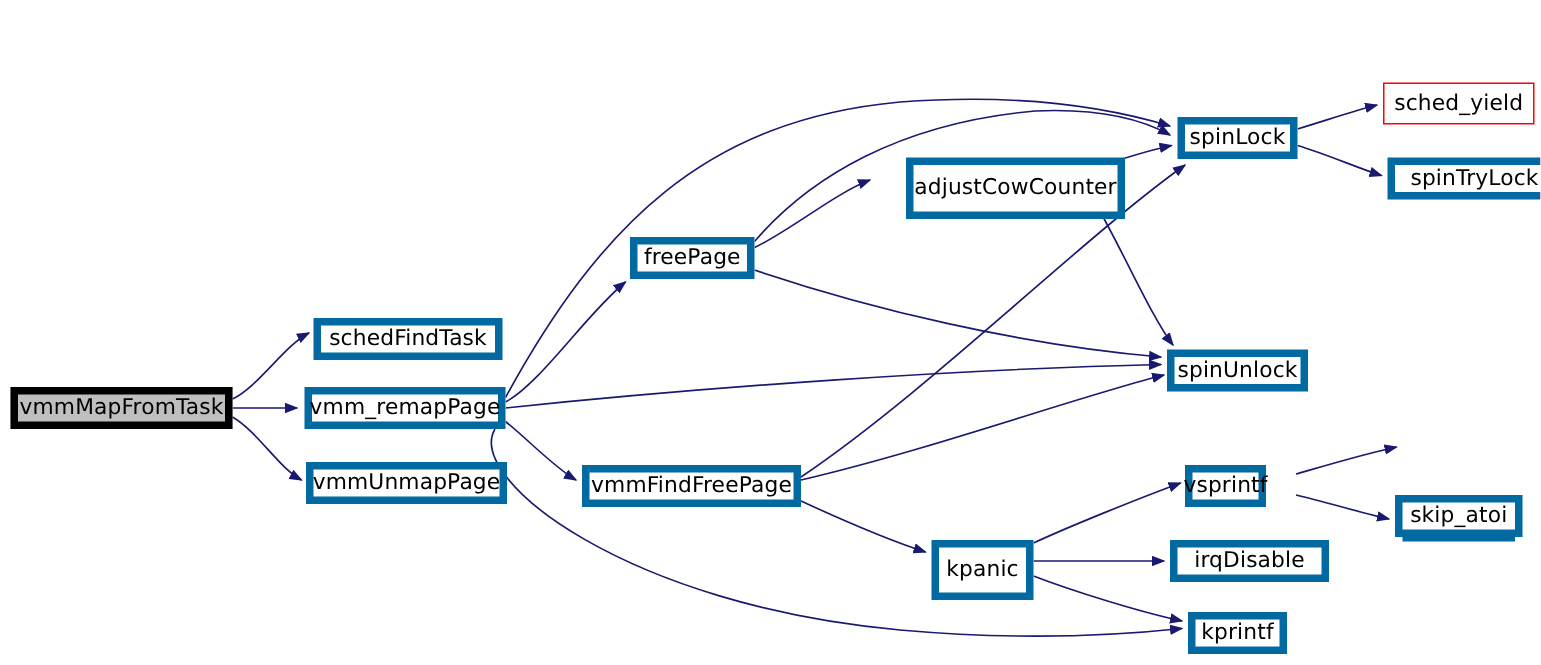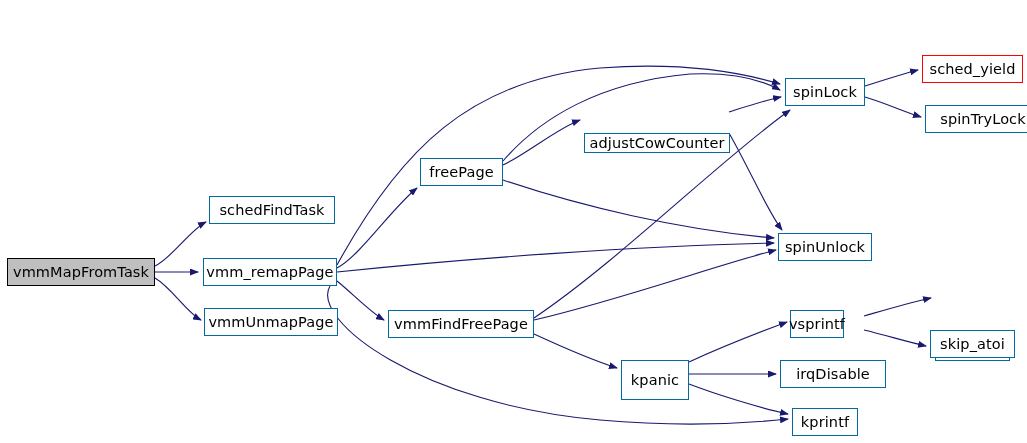--- a/index.html
+++ b/index.html
@@ -21,21 +21,21 @@
     position: absolute;
     left: 0;
     top: 0;
     width: 1027px;
     height: 443px;
     pointer-events: none;
   }
   .node {
     position: absolute;
     box-sizing: border-box;
-    border: 1px solid #0369a1;
+    border: 5px solid #0369a1;
     background: #ffffff;
     color: #000000;
     font-family: "DejaVu Sans", sans-serif;
     font-size: 14.5px;
     line-height: 1;
     display: flex;
     align-items: center;
     justify-content: center;
     white-space: nowrap;
     letter-spacing: 0.1px;
@@ -82,33 +82,33 @@
         <path d="M 865,86 C 885,80 902,74 918,70" fill="none" stroke="#191970" stroke-width="1.1" marker-end="url(#arrowhead)"></path>
         <path d="M 865,97 C 885,103 905,112 921,117" fill="none" stroke="#191970" stroke-width="1.1" marker-end="url(#arrowhead)"></path>
         <path d="M 864,316 C 885,310 912,302 931,298" fill="none" stroke="#191970" stroke-width="1.1" marker-end="url(#arrowhead)"></path>
         <path d="M 864,330 C 885,335 908,342 926,346" fill="none" stroke="#191970" stroke-width="1.1" marker-end="url(#arrowhead)"></path>
       </g>
   </svg>
   <div id="nodes-group">
       <div class="node current" style="left: 7px; top: 258px; width: 148px; height: 28px; text-align: center;">
         <span>vmmMapFromTask</span>
       </div>
-      <div class="node" style="left: 209px; top: 196px; width: 126px; height: 28px; text-align: center;">
+      <div class="node" style="left: 209px; top: 212px; width: 126px; height: 28px; text-align: center;">
         <span>schedFindTask</span>
       </div>
       <div class="node" style="left: 203px; top: 258px; width: 134px; height: 28px;">
         <span>vmm_remapPage</span>
       </div>
       <div class="node" style="left: 204px; top: 308px; width: 134px; height: 28px;">
         <span>vmmUnmapPage</span>
       </div>
       <div class="node" style="left: 420px; top: 158px; width: 83px; height: 28px;">
         <span>freePage</span>
       </div>
-      <div class="node" style="left: 584px; top: 105px; width: 146px; height: 20px; margin-top: 28px;">
+      <div class="node" style="left: 604px; top: 105px; width: 146px; height: 41px;">
         <span>adjustCowCounter</span>
       </div>
       <div class="node" style="left: 388px; top: 310px; width: 146px; height: 28px;">
         <span>vmmFindFreePage</span>
       </div>
       <div class="node" style="left: 621px; top: 360px; width: 68px; height: 40px;">
         <span>kpanic</span>
       </div>
       <div class="node" style="left: 785px; top: 78px; width: 80px; height: 28px;">
         <span>spinLock</span>

